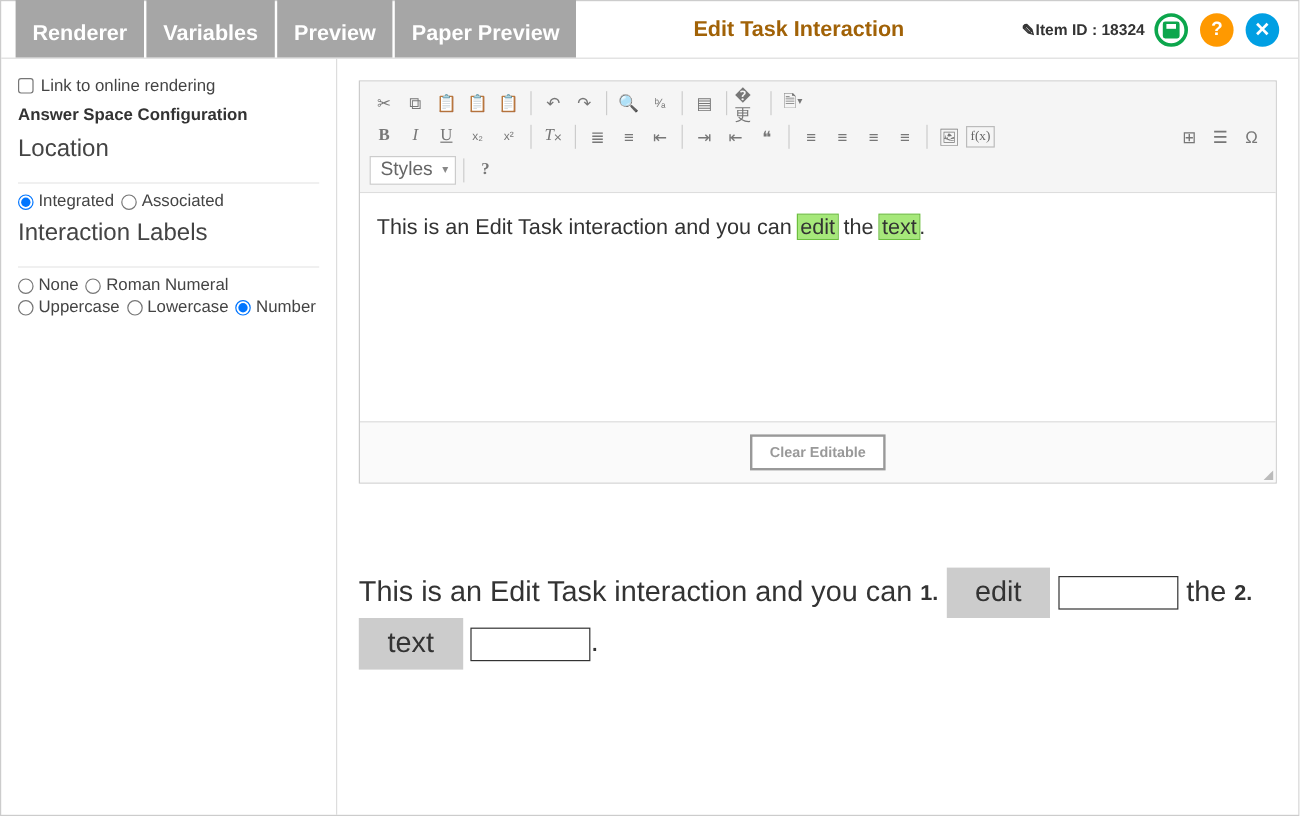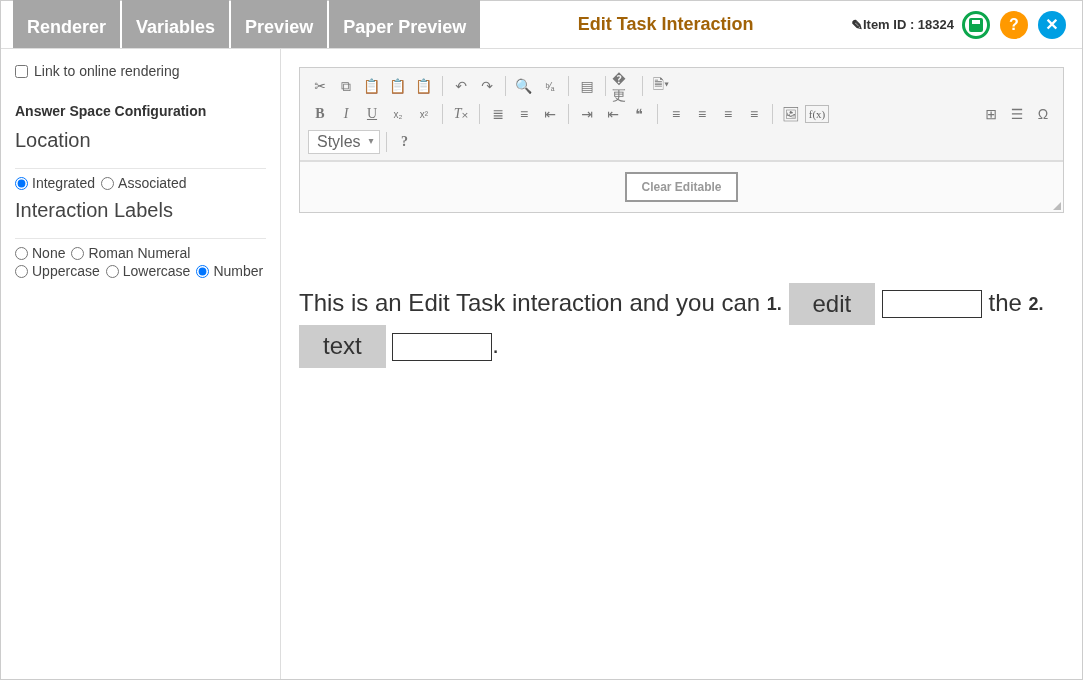--- a/index.html
+++ b/index.html
@@ -21,25 +21,25 @@
   .save-inner { width:14px; height:14px; background:#0ca64c; border-radius:2px; position:relative; }
   .save-inner::after{ content:""; position:absolute; top:2px; left:3px; width:8px; height:4px; background:#fff; }
   .help-btn { background: #ff9900; }
   .close-btn { background: #009fe3; }
 
   
   .body { flex: 1; display: flex; min-height: 0; }
   .sidebar { width: 280px; border-right: 1px solid #ddd; padding: 14px 14px; font-size: 14px; color: #333; }
   .main { flex: 1; overflow-y: scroll; padding: 18px 18px; position:relative; }
 
-  .sidebar label.chk { display: flex; align-items: center; gap: 6px; margin-bottom: 24px; color:#444; }
+  .sidebar label.chk { display: flex; align-items: center; gap: 6px; margin-bottom: 8px; color:#444; }
   .sidebar h3.subhead { font-size: 14px; font-weight: bold; margin: 6px 0 10px 0; }
   .sidebar .section-label { font-size: 20px; color: #444; margin: 8px 0 6px 0; border-bottom: 1px solid #e6e6e6; padding-bottom: 16px; }
   .radio-row { display:flex; flex-wrap:wrap; gap: 2px 6px; align-items:center; margin-bottom:6px; color:#444;}
-  .radio-row label { display:flex; align-items:center; gap:4px; font-size:14px; }
+  .radio-row label { display:flex; align-items:flex-end; gap:4px; font-size:14px; }
   .radio-row input[type=radio]{ margin:0; }
 
   
   .editor { border: 1px solid #ccc; background: #fafafa; }
   .toolbar { padding: 6px 8px; border-bottom: 1px solid #ddd; display:flex; flex-direction:column; gap:4px; background:#f5f5f5;}
   .tb-row { display:flex; align-items:center; gap:2px; flex-wrap:wrap; }
   .tb-btn { width:24px; height:24px; display:flex; align-items:center; justify-content:center; color:#777; font-size:14px; cursor:pointer; border-radius:2px; font-family: "Segoe UI Symbol", Arial, sans-serif; }
   .tb-sep { width:1px; height:20px; background:#ccc; margin: 0 4px; }
   .tb-btn b { font-weight:bold; font-family: Georgia, serif; }
   .tb-btn i.it { font-style:italic; font-family: Georgia, serif; }
@@ -207,20 +207,23 @@
 
           <div class="tb-row">
             <div class="styles-dd">Styles</div>
             <div class="tb-sep"></div>
             <div class="tb-btn">
                 <b>?</b>
               </div>
           </div>
         </div>
 
+        <div class="editor-content">
+          <span>This is an Edit Task interaction and you can </span><span class="hl">edit</span><span> the </span><span class="hl">text</span><span>.</span>
+        </div>
 
         <div class="editor-footer">
           <button class="clear-btn">Clear Editable</button>
           <div class="resize-handle"></div>
         </div>
       </div>
 
       <div class="paper-preview">
         <span>This is an Edit Task interaction and you can </span>
         <span class="answer-num">1.</span>

